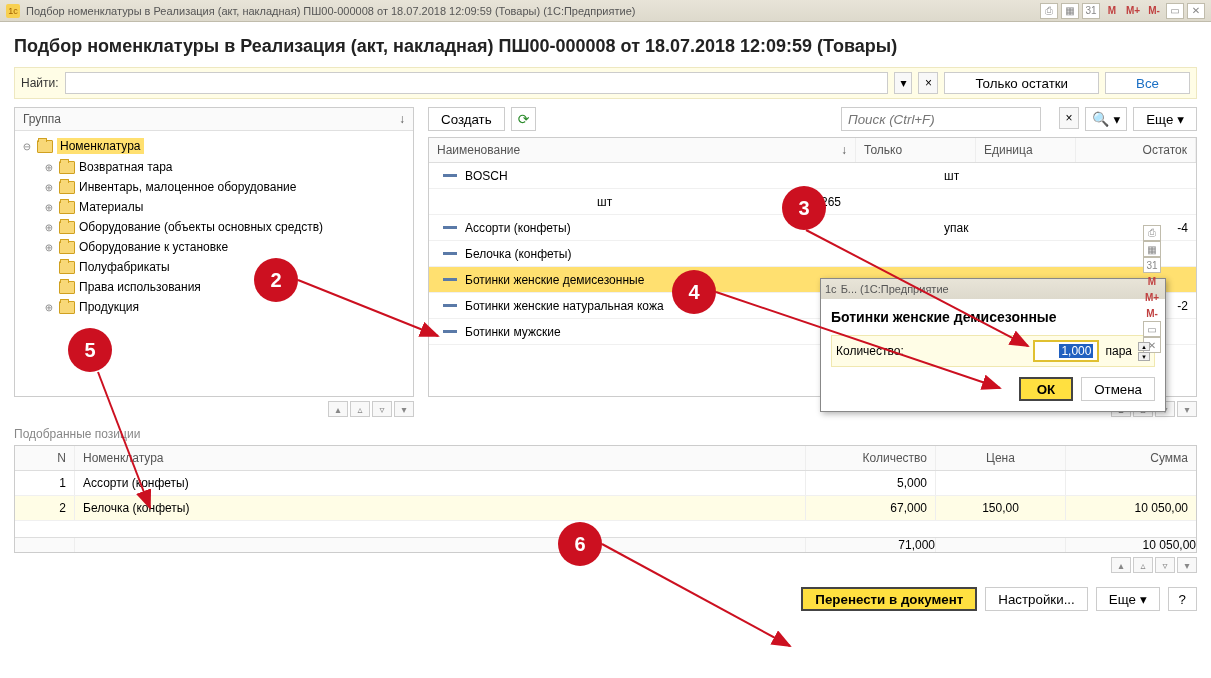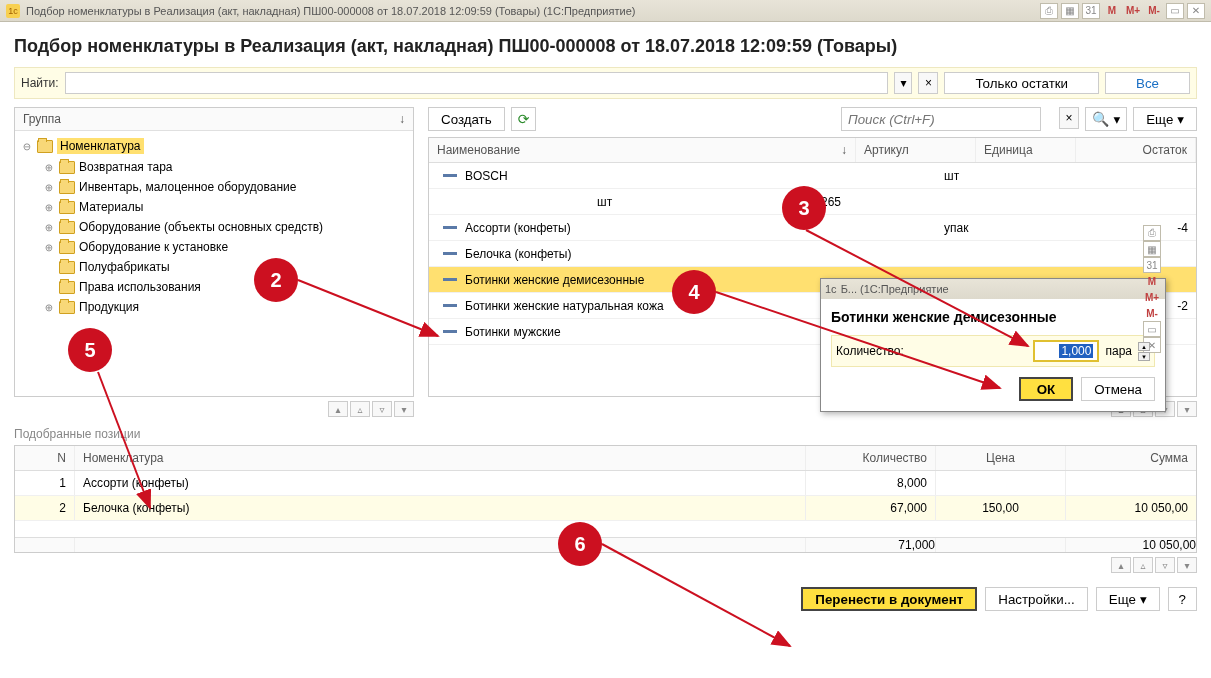--- a/index.html
+++ b/index.html
@@ -187,21 +187,21 @@
         </div>
         <button class="btn icon-only"><span class="blue-ic">🔍</span>▾</button>
         <button class="btn"><span>Еще</span> ▾</button>
       </div>
       <div class="grid">
         <div class="grid-hdr">
           <div class="gc-name">
               <span>Наименование</span>
               <span class="sort">↓</span>
             </div>
-          <div class="gc-art">Артикул</div>
+          <div class="gc-art">Только</div>
           <div class="gc-unit">Единица</div>
           <div class="gc-stock">Остаток</div>
         </div>
         <div class="grid-body" id="grid-body">
             <div class="grid-row">
               <div class="cell c-name">
                 <span class="item-ic "></span>
                 <span>BOSCH</span>
               </div>
               <div class="cell c-art"></div>
@@ -284,21 +284,21 @@
       <div class="sc-n">N</div>
       <div class="sc-name">Номенклатура</div>
       <div class="sc-qty">Количество</div>
       <div class="sc-price">Цена</div>
       <div class="sc-sum">Сумма</div>
     </div>
     <div class="sel-body" id="sel-body">
         <div class="sel-row">
           <div class="sc-n">1</div>
           <div class="sc-name">Ассорти (конфеты)</div>
-          <div class="sc-qty">8,000</div>
+          <div class="sc-qty">5,000</div>
           <div class="sc-price"></div>
           <div class="sc-sum"></div>
         </div>
         <div class="sel-row hl">
           <div class="sc-n">2</div>
           <div class="sc-name">Белочка (конфеты)</div>
           <div class="sc-qty">67,000</div>
           <div class="sc-price">150,00</div>
           <div class="sc-sum">10 050,00</div>
         </div>

